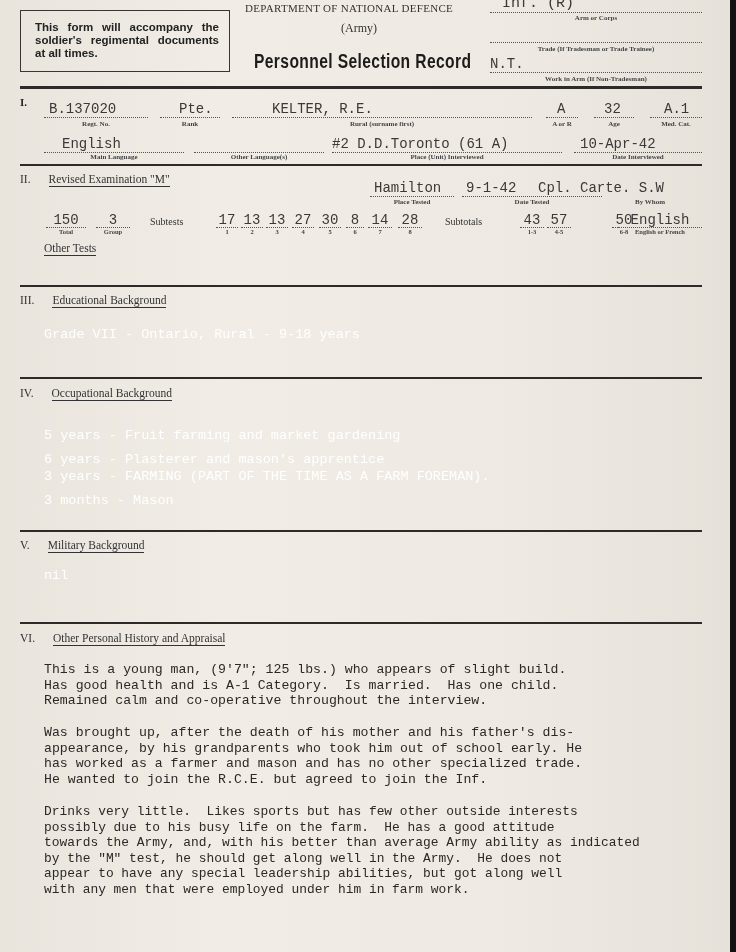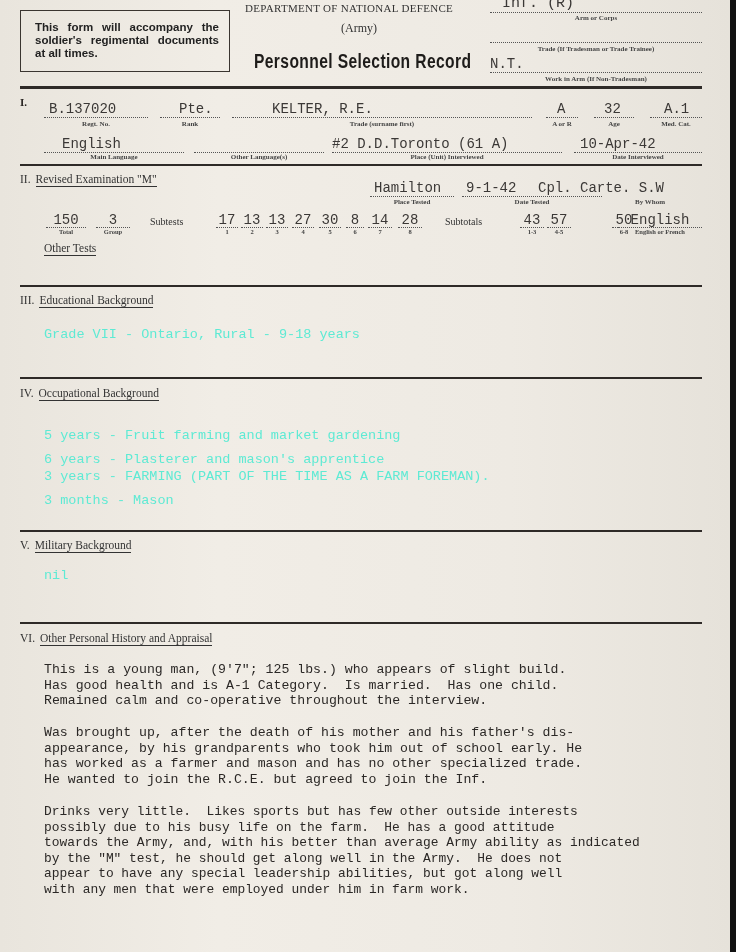--- a/index.html
+++ b/index.html
@@ -28,23 +28,23 @@
   .form-title {
     left: 254px; top: 50px; font-family: "Liberation Sans", sans-serif;
     font-size: 20px; font-weight: bold; transform: scaleX(0.78); transform-origin: left;
     letter-spacing: 0.5px; color: #1e1c1a;
   }
   .field { position: absolute; border-bottom: 1px dotted #555; }
   .field .val { position: absolute; bottom: 0px; white-space: nowrap; font-family: "Liberation Mono", monospace; font-size: 14px; color: #3b3836; }
   .cap { position: absolute; font-size: 7px; font-weight: bold; color: #444; white-space: nowrap; text-align: center; }
   .rule { position: absolute; left: 20px; width: 682px; height: 2px; background: #2e2a27; }
   .sec-head { position: absolute; font-size: 11.5px; color: #333; }
-  .sec-head .num { margin-right: 5px; }
+  .sec-head .num { margin-right: 18px; }
   .sec-head .lbl { border-bottom: 1.5px solid #333; padding-bottom: 1px; }
-  .body-line { position: absolute; font-family: "Liberation Mono", monospace; font-size: 13.5px; color: #5eead4; white-space: pre; }
+  .body-line { position: absolute; font-family: "Liberation Mono", monospace; font-size: 13.5px; color: #ffffff; white-space: pre; }
   .para { position: absolute; left: 44px; font-family: "Liberation Mono", monospace; font-size: 13.2px; line-height: 15.6px; color: #2b2826; white-space: pre; }
   .score { position: absolute; text-align: center; }
   .score .v { font-family: "Liberation Mono", monospace; font-size: 14px; color: #3b3836; border-bottom: 1px dotted #555; display: block; line-height: 14px; }
   .score .c { font-size: 6.5px; font-weight: bold; color: #444; display: block; }
   .inline-lbl { position: absolute; font-size: 10px; color: #333; }
 </style>
 </head>
 <body>
 
 <div class="paper"></div>
@@ -80,21 +80,21 @@
 <div class="cap" style="left:44px;top:120px;width:104px;">Regt. No.</div>
 
 <div class="field" style="left:160px;top:98px;width:60px;height:19px;">
   <span class="val" style="left:19px;">Pte.</span>
 </div>
 <div class="cap" style="left:160px;top:120px;width:60px;">Rank</div>
 
 <div class="field" style="left:232px;top:98px;width:300px;height:19px;">
   <span class="val" style="left:40px;">KELTER, R.E.</span>
 </div>
-<div class="cap" style="left:232px;top:120px;width:300px;">Trade (surname first)</div>
+<div class="cap" style="left:232px;top:120px;width:300px;">Rural (surname first)</div>
 
 <div class="field" style="left:546px;top:98px;width:32px;height:19px;">
   <span class="val" style="left:11px;">A</span>
 </div>
 <div class="cap" style="left:546px;top:120px;width:32px;">A or R</div>
 
 <div class="field" style="left:594px;top:98px;width:40px;height:19px;">
   <span class="val" style="left:10px;">32</span>
 </div>
 <div class="cap" style="left:594px;top:120px;width:40px;">Age</div>

